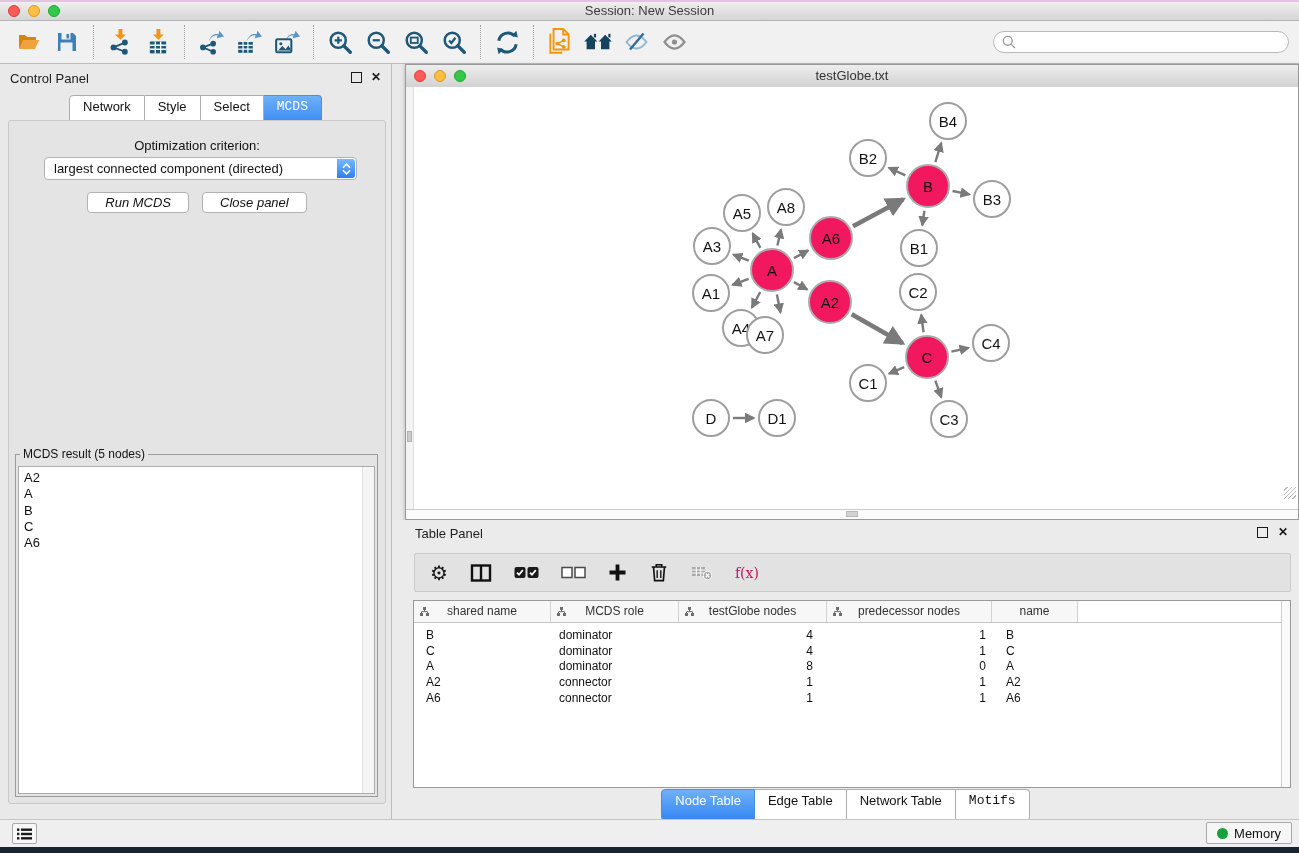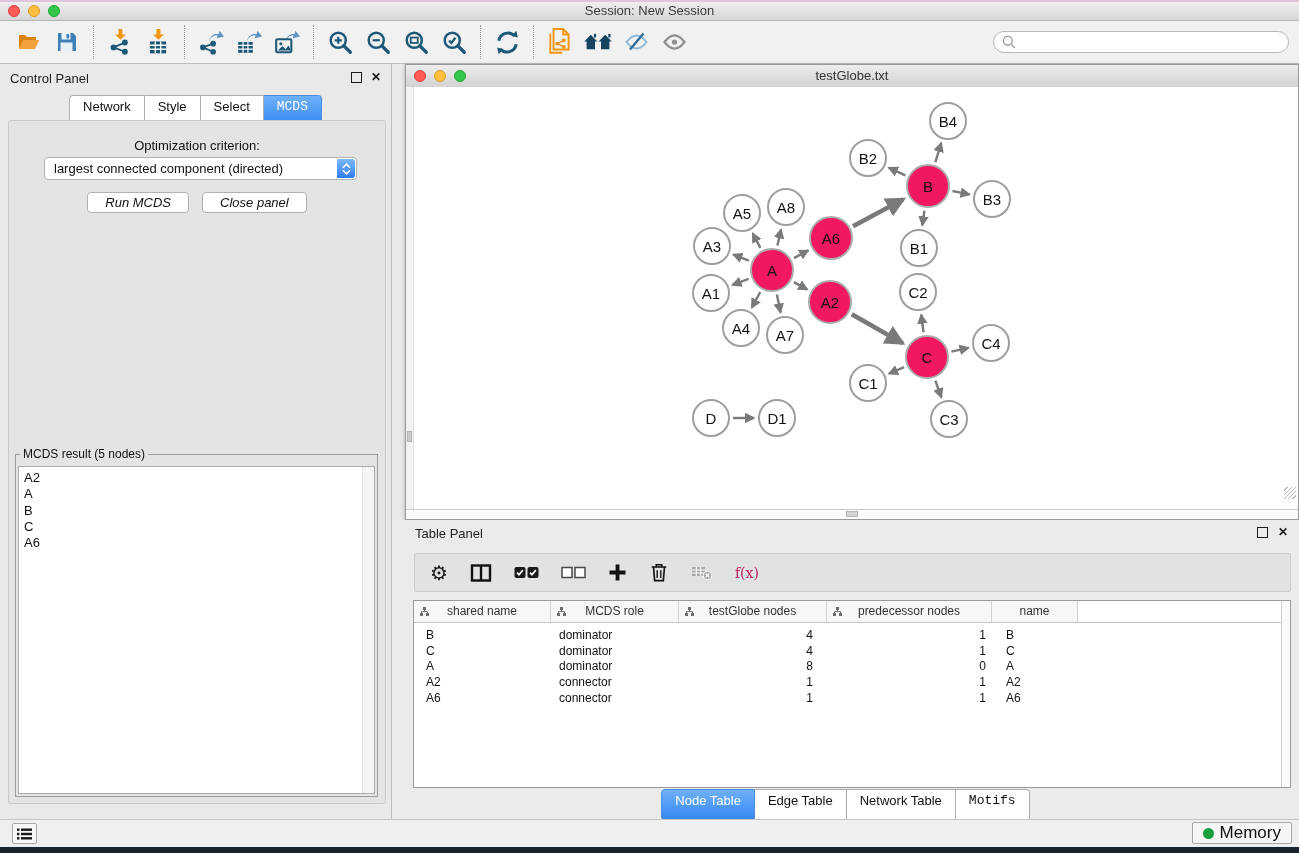--- a/index.html
+++ b/index.html
@@ -95,21 +95,21 @@
   .tbody{padding-top:4px;}
   .tr{display:flex;height:15.8px;align-items:center;}
   .td{font-size:12px;color:#111;box-sizing:border-box;white-space:nowrap;}
   .tp-scroll{position:absolute;right:0;top:0;bottom:0;width:8px;background:#FAFAFA;border-left:1px solid #CFCFCF;}
   #table-tabs{position:absolute;left:0;right:0;top:269px;}
   
   .statusbar{position:absolute;left:0;right:0;bottom:6px;height:27px;background:#EFEFEF;border-top:1px solid #C6C6C6;}
   .list-btn{position:absolute;left:12px;top:3px;width:25px;height:21px;border:1px solid #A9A9A9;
             background:#F7F7F7;border-radius:2px;display:flex;align-items:center;justify-content:center;box-sizing:border-box;}
   .memory-btn{position:absolute;right:7px;top:2px;height:22px;border:1px solid #A9A9A9;background:#F6F6F6;
-              border-radius:2px;display:flex;align-items:center;gap:6px;padding:0 10px;font-size:17px;color:#111;box-sizing:border-box;}
+              border-radius:2px;display:flex;align-items:center;gap:6px;padding:0 10px;font-size:13px;color:#111;box-sizing:border-box;}
   .memory-dot{width:11px;height:11px;border-radius:50%;background:#18A03C;}
   .bottom-strip{position:absolute;left:0;right:0;bottom:0;height:6px;background:#1A2430;}
 </style>
 </head>
 <body>
 
 <div id="root">
   <div class="top-strip"></div>
 
   <div class="titlebar">
@@ -348,21 +348,21 @@
         <div class="node" style="left: 317px; top: 107px; width: 38px; height: 38px;">A5</div>
         <div class="node" style="left: 361px; top: 101px; width: 38px; height: 38px;">A8</div>
         <div class="node hub" style="left: 403px; top: 129px; width: 44px; height: 44px;">A6</div>
         <div class="node" style="left: 287px; top: 140px; width: 38px; height: 38px;">A3</div>
         <div class="node" style="left: 494px; top: 142px; width: 38px; height: 38px;">B1</div>
         <div class="node hub" style="left: 344px; top: 161px; width: 44px; height: 44px;">A</div>
         <div class="node" style="left: 286px; top: 187px; width: 38px; height: 38px;">A1</div>
         <div class="node" style="left: 493px; top: 186px; width: 38px; height: 38px;">C2</div>
         <div class="node hub" style="left: 402px; top: 193px; width: 44px; height: 44px;">A2</div>
         <div class="node" style="left: 316px; top: 222px; width: 38px; height: 38px;">A4</div>
-        <div class="node" style="left: 360px; top: 229px; width: 38px; height: 38px;">A7</div>
+        <div class="node" style="left: 340px; top: 229px; width: 38px; height: 38px;">A7</div>
         <div class="node" style="left: 566px; top: 237px; width: 38px; height: 38px;">C4</div>
         <div class="node hub" style="left: 499px; top: 248px; width: 44px; height: 44px;">C</div>
         <div class="node" style="left: 443px; top: 277px; width: 38px; height: 38px;">C1</div>
         <div class="node" style="left: 524px; top: 313px; width: 38px; height: 38px;">C3</div>
         <div class="node" style="left: 286px; top: 312px; width: 38px; height: 38px;">D</div>
         <div class="node" style="left: 352px; top: 312px; width: 38px; height: 38px;">D1</div>
       </div>
     <div class="bottom-scroll">
       <div class="bottom-thumb"></div>
     </div>

